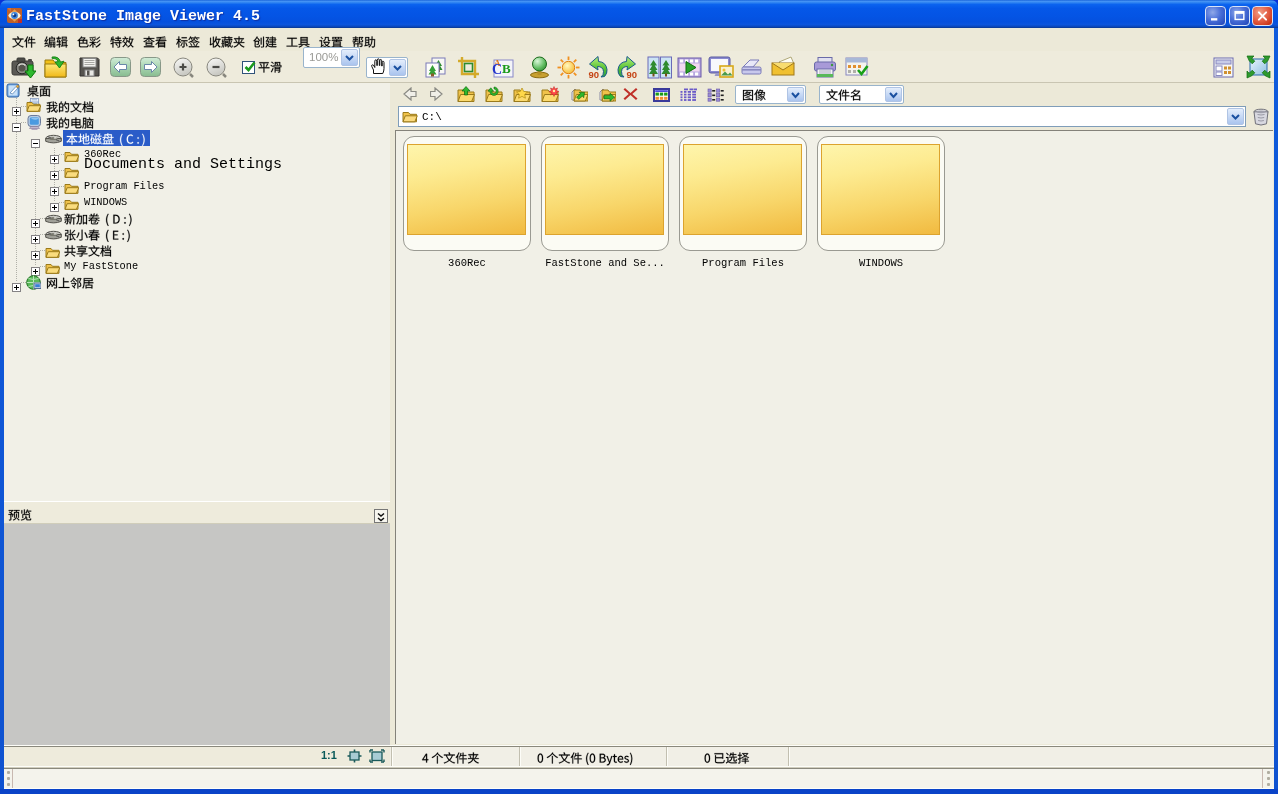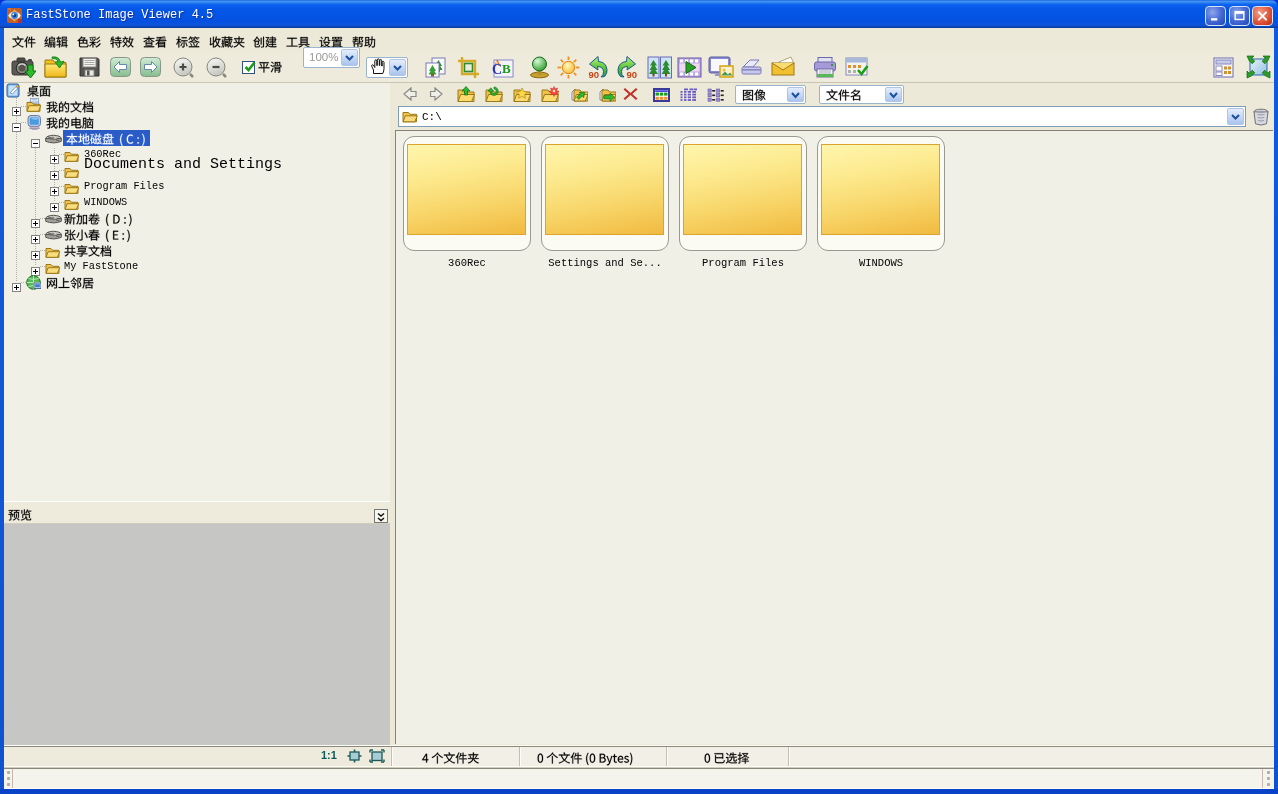--- a/index.html
+++ b/index.html
@@ -17,21 +17,21 @@
 <rect x="0" y="0" width="15" height="15" rx="2" fill="#c06028"></rect>
 <path d="M0 0 h4 v4 z" fill="#d4703a"></path>
       <path d="M15 15 v-4 h-4 z" fill="#a82818"></path>
 <path d="M11 11 h4 v4 h-4 z" fill="#c03028"></path>
 <path d="M7.5 1.2 L13.8 7.5 L7.5 13.8 L1.2 7.5 z" fill="#e8a050"></path>
 <ellipse cx="7.5" cy="7.5" rx="6" ry="3.6" fill="#f8f0d8"></ellipse>
 <circle cx="7.5" cy="7.5" r="3.4" fill="#3a80d8"></circle>
 <circle cx="7.5" cy="7.5" r="1.7" fill="#103a80"></circle>
 <circle cx="6.4" cy="6.4" r="0.9" fill="#fff"></circle>
 </svg></div>
-<div class="abs mono" style="left:26px;top:8px;font-size:12px;font-weight:normal;color:#fff;
+<div class="abs mono" style="left:26px;top:8px;font-size:15px;font-weight:bold;color:#fff;
 letter-spacing:0;text-shadow:1px 1px 1px #1030a0;white-space:pre">FastStone Image Viewer 4.5</div>
 <div class="abs" style="left:1205px;top:6px;width:21px;height:20px;border-radius:4px;
 border:1px solid #d8e4f8;background:radial-gradient(circle at 35% 30%,#8fa8e8 0%,#4a6fd8 45%,#2a4fc0 85%);box-sizing:border-box">
 <svg width="19" height="18" viewBox="0 0 20 20">
       <rect x="5" y="12.4" width="7" height="2.6" fill="#fff"></rect>
     </svg></div>
 <div class="abs" style="left:1229px;top:6px;width:21px;height:20px;border-radius:4px;
 border:1px solid #d8e4f8;background:radial-gradient(circle at 35% 30%,#8fa8e8 0%,#4a6fd8 45%,#2a4fc0 85%);box-sizing:border-box">
 <svg width="19" height="18" viewBox="0 0 20 20">
       <rect x="5.2" y="5.2" width="9.6" height="8.6" fill="none" stroke="#fff" stroke-width="1.6"></rect>
@@ -646,21 +646,21 @@
 <path d="M2 3.8 h14 l-1.5 12 q-5.5 2.5 -11 0 z" fill="#d8d8e0" stroke="#707078"></path>
 <ellipse cx="9" cy="3.8" rx="4.5" ry="1.4" fill="#a0a0ac"></ellipse>
 <path d="M5.5 6.5 q3.5 1 7 0 M5.8 9.5 q3.2 1 6.4 0 M6.1 12.5 q2.9 1 5.8 0" stroke="#9898a4" fill="none"></path>
     </svg></div>
 <div class="abs" style="left:395px;top:130px;width:878px;height:614px;background:#f1f0e7;border-left:1px solid #84827a;border-top:1px solid #84827a;box-sizing:border-box"></div>
 <div class="abs" style="left:403px;top:136px;width:128px;height:115px;background:#fbfbf4;border:1px solid #9a9a92;border-radius:11px;box-sizing:border-box"></div>
 <div class="abs" style="left:407px;top:144px;width:119px;height:91px;background:linear-gradient(170deg,#fef5ac 0%,#fdeb91 30%,#f8d66a 65%,#f1ba40 100%);border:1px solid #dca32e;box-sizing:border-box"></div>
 <div class="abs mono" style="left:403px;top:257px;width:128px;text-align:center;font-size:10.5px;color:#000;white-space:pre">360Rec</div>
 <div class="abs" style="left:541px;top:136px;width:128px;height:115px;background:#fbfbf4;border:1px solid #9a9a92;border-radius:11px;box-sizing:border-box"></div>
 <div class="abs" style="left:545px;top:144px;width:119px;height:91px;background:linear-gradient(170deg,#fef5ac 0%,#fdeb91 30%,#f8d66a 65%,#f1ba40 100%);border:1px solid #dca32e;box-sizing:border-box"></div>
-<div class="abs mono" style="left:541px;top:257px;width:128px;text-align:center;font-size:10.5px;color:#000;white-space:pre">Settings and Se...</div>
+<div class="abs mono" style="left:541px;top:257px;width:128px;text-align:center;font-size:10.5px;color:#000;white-space:pre">FastStone and Se...</div>
 <div class="abs" style="left:679px;top:136px;width:128px;height:115px;background:#fbfbf4;border:1px solid #9a9a92;border-radius:11px;box-sizing:border-box"></div>
 <div class="abs" style="left:683px;top:144px;width:119px;height:91px;background:linear-gradient(170deg,#fef5ac 0%,#fdeb91 30%,#f8d66a 65%,#f1ba40 100%);border:1px solid #dca32e;box-sizing:border-box"></div>
 <div class="abs mono" style="left:679px;top:257px;width:128px;text-align:center;font-size:10.5px;color:#000;white-space:pre">Program Files</div>
 <div class="abs" style="left:817px;top:136px;width:128px;height:115px;background:#fbfbf4;border:1px solid #9a9a92;border-radius:11px;box-sizing:border-box"></div>
 <div class="abs" style="left:821px;top:144px;width:119px;height:91px;background:linear-gradient(170deg,#fef5ac 0%,#fdeb91 30%,#f8d66a 65%,#f1ba40 100%);border:1px solid #dca32e;box-sizing:border-box"></div>
 <div class="abs mono" style="left:817px;top:257px;width:128px;text-align:center;font-size:10.5px;color:#000;white-space:pre">WINDOWS</div>
 <div class="abs" style="left:4px;top:745px;width:1270px;height:1px;background:#fdfdf8"></div>
 <div class="abs" style="left:4px;top:746px;width:1270px;height:1px;background:#8a887c"></div>
 <div class="abs" style="left:4px;top:747px;width:386px;height:19px;background:#eeebdc"></div>
 <div class="abs" style="left:321px;top:749px;font-family:'Liberation Sans';font-weight:bold;font-size:11px;color:#0a5a5a">1:1</div>

